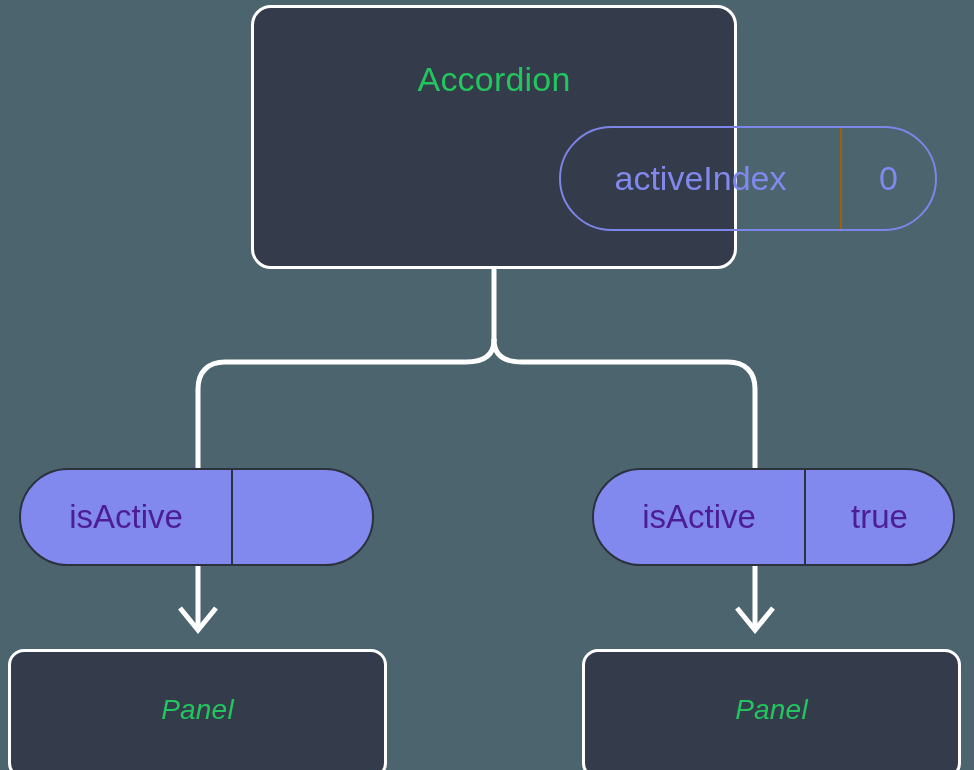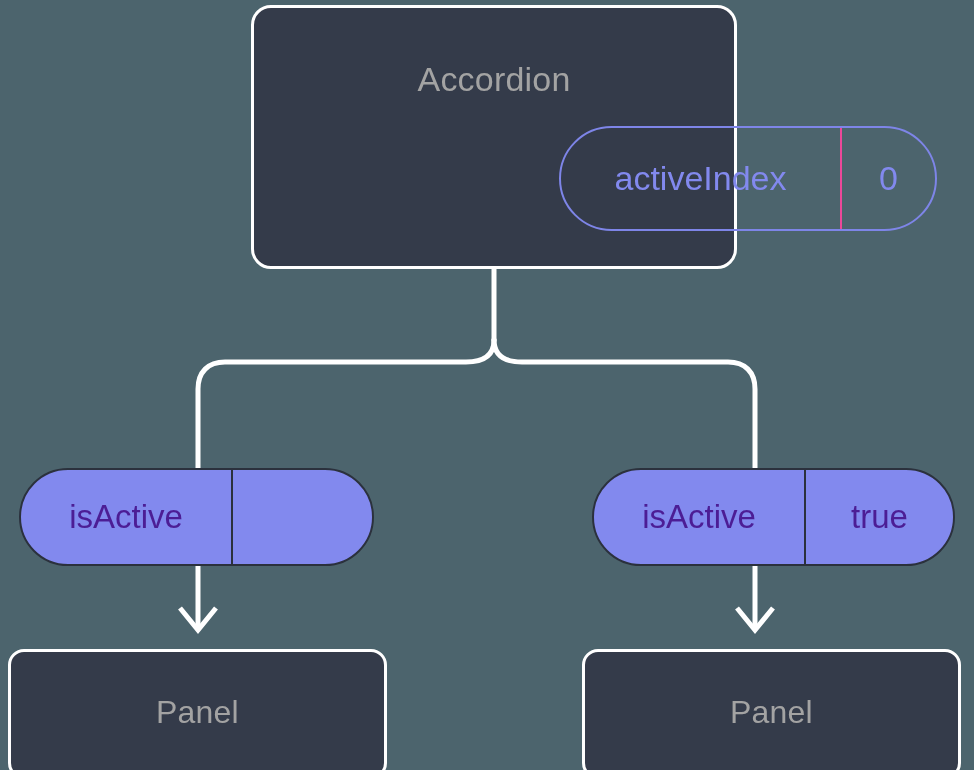--- a/index.html
+++ b/index.html
@@ -41,21 +41,21 @@
     top: 5px;
     width: 486px;
     height: 264px;
     border-radius: 20px;
   }
   .node-title {
     position: absolute;
     left: 0;
     right: 0;
     text-align: center;
-    color: #a3a3a3;
+    color: #22c55e;
     font-size: 34px;
     font-weight: 500;
     letter-spacing: 0.2px;
     white-space: nowrap;
   }
   #accordion-node .node-title {
     top: 52px;
   }
 
   
@@ -76,21 +76,21 @@
   .pill-outline .pill-val {
     display: flex;
     align-items: center;
     justify-content: center;
     font-size: 34px;
     font-weight: 400;
     white-space: nowrap;
   }
   .pill-outline .pill-key {
     width: 281px;
-    border-right: 2px solid #ec4899;
+    border-right: 2px solid #a16207;
     box-sizing: border-box;
   }
   .pill-outline .pill-val {
     flex: 1;
   }
 
   
   .pill-filled {
     position: absolute;
     height: 98px;
@@ -142,21 +142,22 @@
   }
   #panel-right {
     left: 582px;
     top: 649px;
     width: 379px;
     height: 130px;
   }
   #panel-left .node-title,
   #panel-right .node-title {
     top: 42px;
-    font-size: 32px;
+    font-size: 28px;
+    font-style: italic;
   }
 </style>
 </head>
 <body>
 
 <div id="canvas">
 
   <svg id="wires" viewBox="0 0 974 770" width="974" height="770" aria-hidden="true">
     <g fill="none" stroke="#ffffff" stroke-width="5" stroke-linecap="round" stroke-linejoin="round">
 

